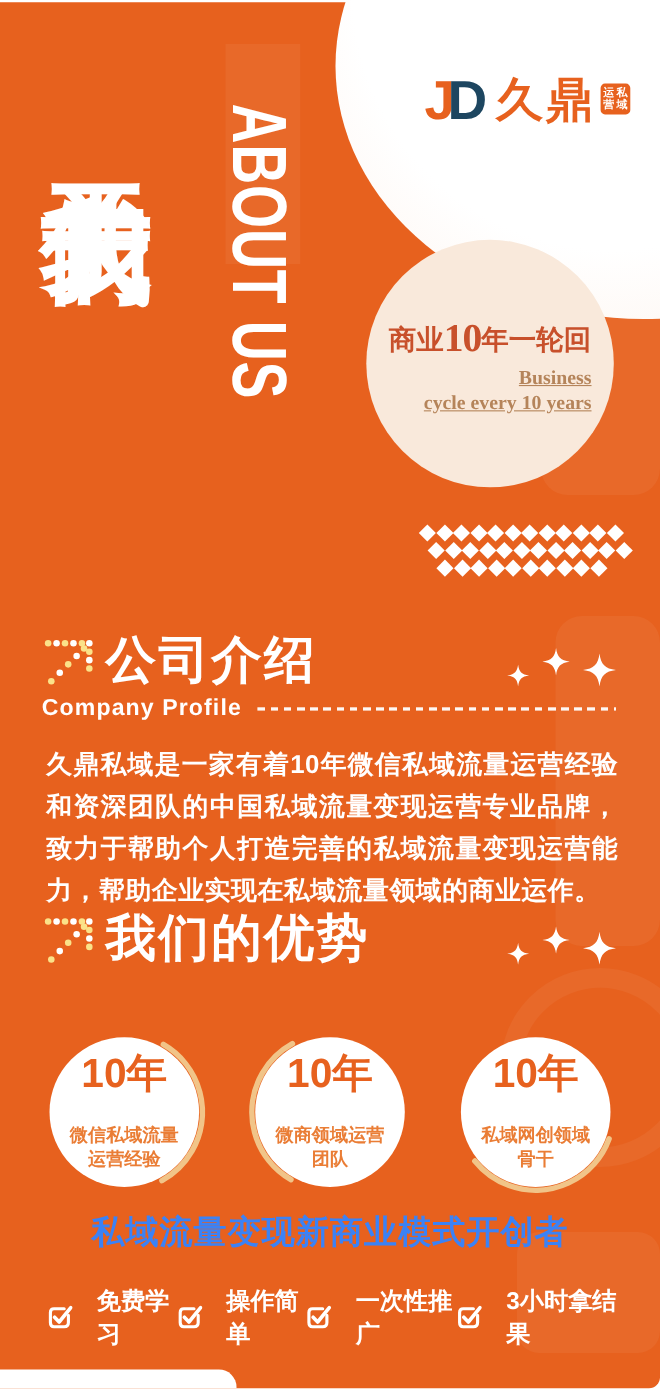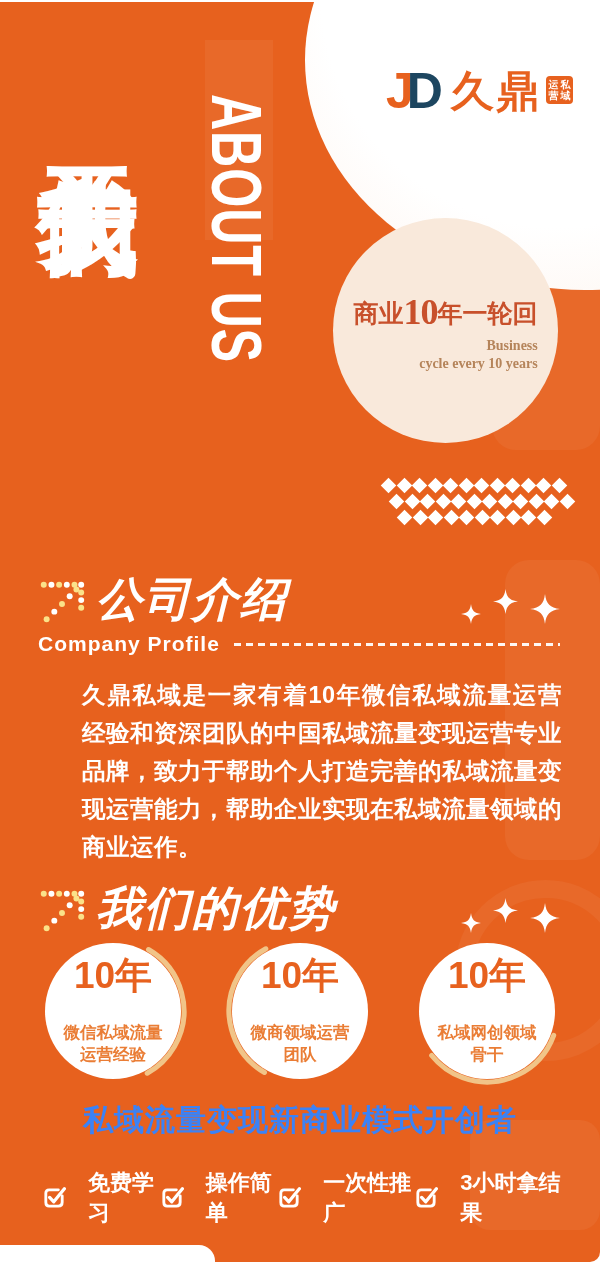--- a/index.html
+++ b/index.html
@@ -35,42 +35,42 @@
   .title-en{position:absolute;left:75px;top:0;transform:rotate(90deg);transform-origin:0 0;
       width:410px;height:75px;color:#fff;font-weight:900;font-size:70px;line-height:75px;white-space:nowrap;}
   .title-en span{display:inline-block;transform:scaleX(.72);transform-origin:0 50%;letter-spacing:1px;}
 
   .cycle{position:absolute;left:333px;top:218px;width:225px;height:225px;border-radius:50%;
       background:#f9e9db;display:flex;flex-direction:column;align-items:center;justify-content:center;}
   .cycle-cn{font-family:"Liberation Serif",serif;font-weight:700;font-size:25px;color:#c8502b;
       white-space:nowrap;}
   .cycle-cn .num{font-size:36px;letter-spacing:-1px;position:relative;top:2px;}
   .cycle-en{margin-top:6px;width:82%;text-align:right;font-family:"Liberation Serif",serif;
-      font-weight:700;font-size:14px;color:#b5845a;line-height:1.25;}
+      font-weight:700;font-size:18px;color:#b5845a;line-height:1.25;text-decoration:underline;}
 
   .diamonds{position:absolute;left:383px;top:477px;}
   .dia-row{height:16px;white-space:nowrap;}
   .dia{display:inline-block;width:11px;height:11px;background:#fff;transform:rotate(45deg);
       margin-right:4.5px;}
 
   .sec{position:absolute;left:38px;right:40px;}
   .sec1{top:575px;}
-  .sec2{top:884px;}
+  .sec2{top:828px;}
   .sec-head{display:flex;align-items:flex-start;}
   .arrow-ic{margin-right:10px;margin-top:4px;flex:0 0 auto;}
-  .sec-title{font-size:46px;font-weight:900;color:#fff;letter-spacing:2px;line-height:1.05;font-style:italic;}
+  .sec-title{font-size:46px;font-weight:900;color:#fff;letter-spacing:2px;line-height:1.05;}
   .sparkles{margin-left:auto;display:flex;align-items:flex-end;gap:12px;padding-top:14px;}
   .sparkles .mid{margin-bottom:10px;}
   .sec-sub{display:flex;align-items:center;margin-top:5px;}
   .sub-label{font-size:21px;font-weight:700;color:#fff;letter-spacing:1px;white-space:nowrap;}
   .dash{flex:1;height:3px;margin-left:14px;
       background:repeating-linear-gradient(90deg,#fff 0 7px,transparent 7px 12px);opacity:.95;}
 
   .body-text{position:absolute;left:42px;right:38px;top:676px;font-size:23.5px;font-weight:700;
-      color:#fff;line-height:1.62;text-align:justify;letter-spacing:.5px;margin-left:40px;}
+      color:#fff;line-height:1.62;text-align:justify;letter-spacing:.5px;}
 
   .adv-row{position:absolute;left:38px;right:38px;top:936px;display:flex;justify-content:space-between;}
   .adv{position:relative;width:150px;height:150px;}
   .adv svg.arc{position:absolute;inset:0;}
   .adv-circle{position:absolute;inset:7px;background:#fff;border-radius:50%;display:flex;
       flex-direction:column;align-items:center;justify-content:center;text-align:center;gap:20px;}
   .adv-value{font-size:37px;font-weight:900;color:#e7611e;line-height:1;}
   .adv-label{margin-top:8px;font-size:16.5px;font-weight:700;color:#ea7d35;line-height:1.3;}
 
   .tagline{position:absolute;left:0;right:0;top:1100px;text-align:center;font-size:30px;

